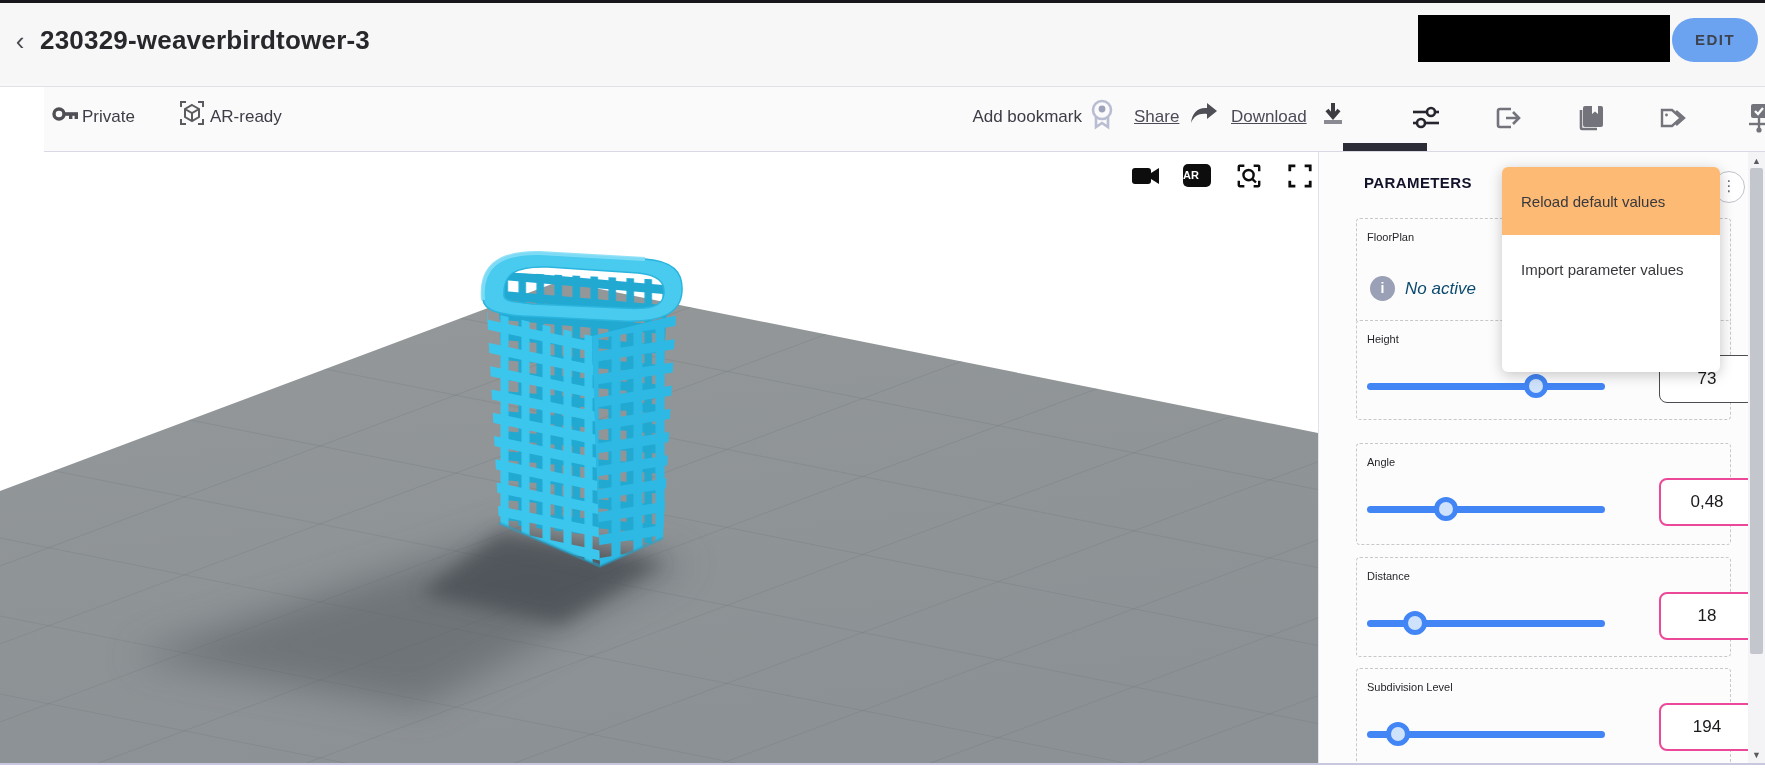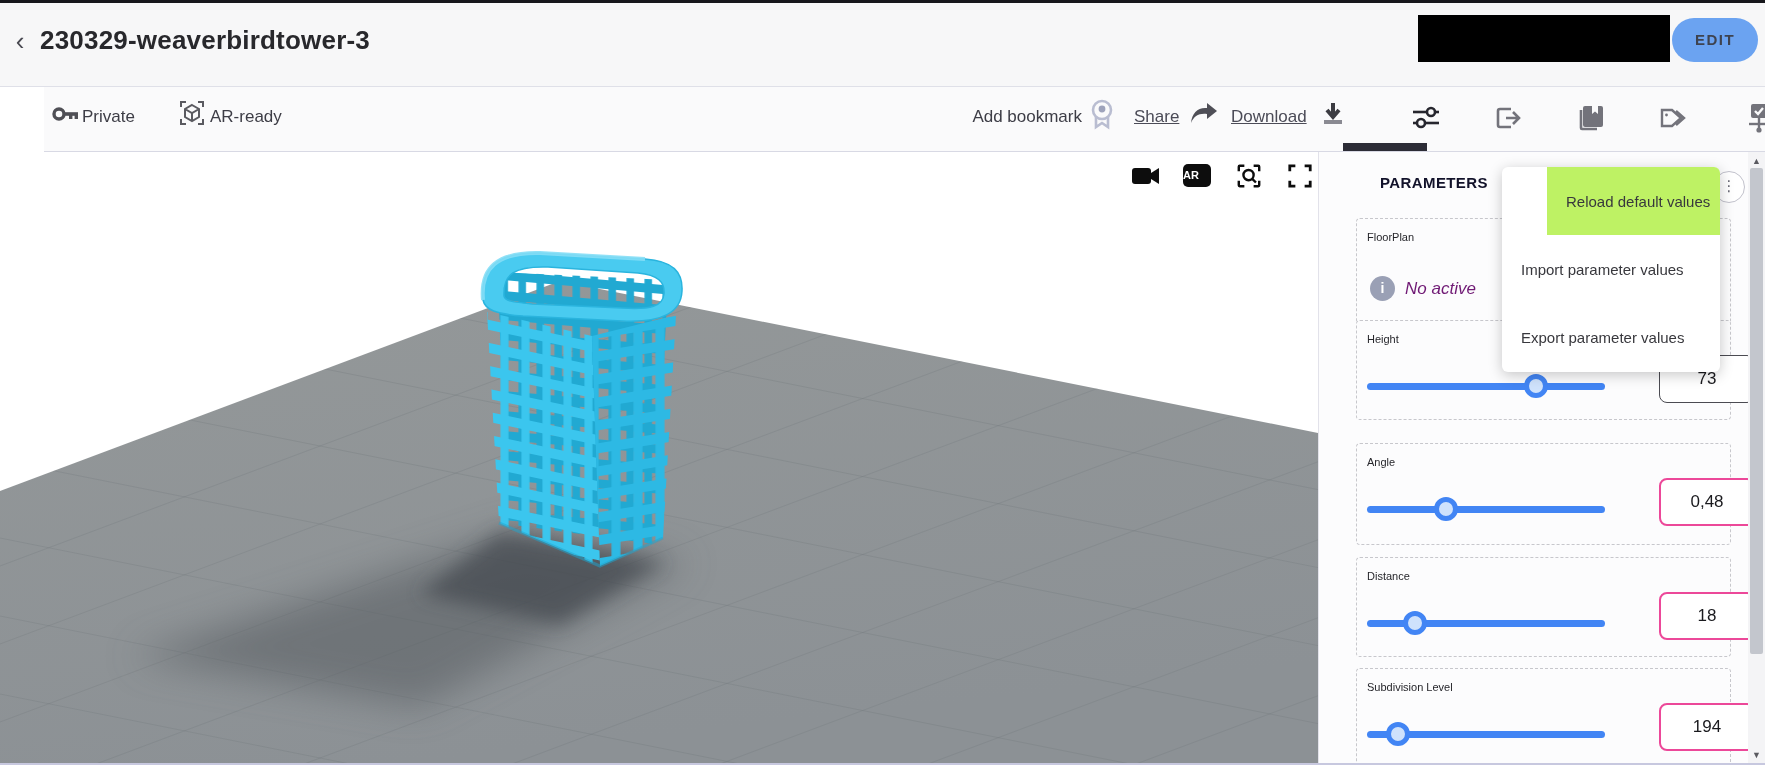--- a/index.html
+++ b/index.html
@@ -22,37 +22,37 @@
   #tab-underline{left:1343px;top:143px;width:84px;height:8px;background:#2c2c36;z-index:3;}
 
   
   #viewport{left:0;top:152px;width:1318px;height:612px;background:#fff;overflow:hidden;}
   #bottomline{left:0;top:763px;width:1765px;height:2px;background:#c7c8df;}
   .vicon{top:163px;width:30px;height:26px;cursor:pointer;}
   #ar-badge{left:1183px;top:164px;width:28px;height:23px;background:#0d0d0d;border-radius:5px;color:#fff;font-size:11px;font-weight:bold;text-align:left;line-height:23px;cursor:pointer;}
 
   
   #panel{left:1318px;top:152px;width:430px;height:612px;background:#fcfcfd;border-left:1px solid #e2e2ea;overflow:hidden;}
-  #panel-heading{left:61px;top:22px;font-size:15px;font-weight:bold;color:#12122a;letter-spacing:.4px;}
+  #panel-heading{left:45px;top:22px;font-size:15px;font-weight:bold;color:#12122a;letter-spacing:.4px;}
   #kebab-circle{left:394px;top:19px;width:30px;height:30px;border:1px solid #c2c2cc;border-radius:50%;background:#fff;color:#6a6a75;text-align:center;line-height:28px;font-size:15px;cursor:pointer;}
   .pcard{left:37px;width:373px;border:1.5px dashed #c7c7cc;border-radius:4px;background:#fcfcfd;}
   .pcard .plabel{position:absolute;left:10px;top:12px;font-size:11px;color:#26262b;}
   .slider{position:absolute;left:10px;width:238px;height:24px;}
   .slider .track{position:absolute;left:0;top:9px;width:100%;height:7px;border-radius:4px;background:var(--accent);}
   .slider .handle{position:absolute;top:0;width:24px;height:24px;box-sizing:border-box;border-radius:50%;background:#cfe2fc;border:5px solid var(--accent);cursor:pointer;}
   .vbox{position:absolute;left:302px;width:96px;height:48px;box-sizing:border-box;border:2px solid #ec4899;border-radius:8px;background:#fff;font-size:17px;color:#1a1a1e;text-align:center;font-family:"Liberation Sans",sans-serif;}
   .vbox.focused{border:1.5px solid #4b4b52;}
   #floorplan-card{top:66px;height:104px;}
   .info-circle{position:absolute;left:13px;top:57px;width:25px;height:25px;border-radius:50%;background:#9aa0b5;color:#fff;font-size:14px;font-weight:bold;text-align:center;line-height:25px;font-style:normal;}
-  #floorplan-status{position:absolute;left:48px;top:60px;font-size:17px;font-style:italic;color:#701a75;white-space:nowrap;overflow:hidden;width:150px;}
+  #floorplan-status{position:absolute;left:48px;top:60px;font-size:17px;font-style:italic;color:#0c4a6e;white-space:nowrap;overflow:hidden;width:150px;}
 
   
   #dropdown{left:1502px;top:167px;width:218px;height:205px;background:#fff;border-radius:6px;box-shadow:0 3px 14px rgba(0,0,0,.22);z-index:50;overflow:hidden;}
   .menu-item{position:relative;height:68px;font-size:15px;color:#38383d;display:flex;align-items:center;padding-left:19px;cursor:pointer;}
-  .menu-item.hl{background:#bef264;margin-left:45px;}
+  .menu-item.hl{background:#fdba74;}
 
   
   #scrollbar{left:1748px;top:152px;width:17px;height:612px;background:#f4f4f6;}
   .sb-btn{position:absolute;left:0;width:17px;height:18px;color:#5a5a60;font-size:9px;text-align:center;line-height:18px;cursor:pointer;}
   #sb-thumb{position:absolute;left:2px;top:16px;width:13px;height:486px;background:#c3c6cd;border-radius:2px;cursor:pointer;}
 </style>
 </head>
 <body>
 
 <div id="root">
@@ -283,21 +283,20 @@
             <div class="handle" style="left: calc(13% - 12px);"></div>
           </div>
           <input class="vbox" value="194" style="top: 34px;">
         </div>
       </div>
   </div>
 
   <div class="abs" id="dropdown">
       <div class="menu-item hl">Reload default values</div>
       <div class="menu-item">Import parameter values</div>
-      <div class="menu-item">Export parameter values</div>
     </div>
 
   <div class="abs" id="scrollbar">
     <div class="sb-btn" style="top:0;">▲</div>
     <div id="sb-thumb"></div>
     <div class="sb-btn" style="top:594px;">▼</div>
   </div>
 
   <div class="abs" id="bottomline"></div>
 </div>

